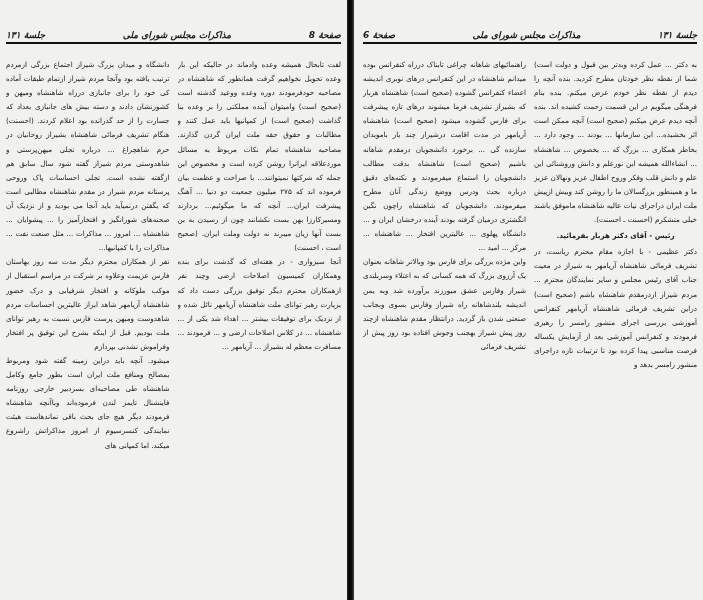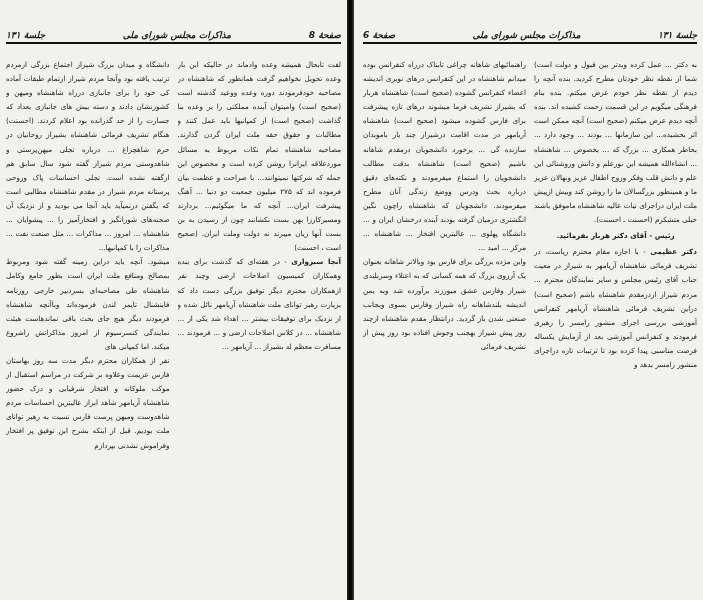--- a/index.html
+++ b/index.html
@@ -36,21 +36,21 @@
   }
   .page.left .columns { left:6px; right:10px; }
   .page.right .columns { left:12px; right:6px; }
   .col {
     flex:1; direction:rtl; text-align:justify;
     font-size:7.2px; line-height:14.1px;
     overflow:hidden; color:#222;margin-top:12px;
   }
   .col p { margin:0; }
   .col .speaker-line { text-align:center; font-weight:bold; margin:2px 0; }
-  .col .speaker { font-weight:bold; }
+  .col .speaker { font-weight:normal; }
 </style>
 </head>
 <body>
 
 <div class="spread">
 
   <div class="page left">
     <div class="header">
       <span>صفحهٔ 8</span>
       <span>مذاکرات مجلس شورای ملی</span>
@@ -59,22 +59,22 @@
     <div class="columns">
       <div class="col">
         <p>لفت تابحال همیشه وعده وادماند در حالیکه این بار وعده تحویل نخواهیم گرفت همانطور که شاهنشاه در مصاحبه خودفرمودند دوره وعده ووعید گذشته است (صحیح است) وامیتوان آینده مملکتی را بر وعده بنا گذاشت (صحیح است) از کمپانیها باید عمل کنند و مطالبات و حقوق حقه ملت ایران گردن گذارند. مصاحبه شاهنشاه تمام نکات مربوط به مسائل موردعلاقه ایرانرا روشن کرده است و مخصوص این جمله که شرکتها نمیتوانند... با صراحت و عظمت بیان فرموده اند که ۲۷۵ میلیون جمعیت دو دنیا ... آهنگ پیشرفت ایران... آنچه که ما میگوئیم... بردارند ومسیرکارزا بهن بست نکشانند چون از رسیدن به بن بست آنها زیان میبرند نه دولت وملت ایران. (صحیح است ، احسنت)</p>
         <p>
           <span class="speaker">آنجا سبزواری</span>
           <span>- در هفته‌ای که گذشت برای بنده وهمکاران کمیسیون اصلاحات ارضی وچند نفر ازهمکاران محترم دیگر توفیق بزرگی دست داد که بزیارت رهبر توانای ملت شاهنشاه آریامهر نائل شده و از نزدیک برای توفیقات بیشتر ... اهداء شد یکی از ... شاهنشاه ... در کلاس اصلاحات ارضی و ... فرمودند ... مسافرت معظم له بشیراز ... آریامهر ...</span>
         </p>
       </div>
       <div class="col">
         <p>دانشگاه و میدان بزرگ شیراز اجتماع بزرگی ازمردم ترتیب یافته بود وآنجا مردم شیراز ازتمام طبقات آماده کی خود را برای جانبازی درراه شاهنشاه ومیهن و کشورنشان دادند و دسته بیش های جانبازی بعداد که جسارت را از حد گذرانده بود اعلام کردند. (احسنت) هنگام تشریف فرمائی شاهنشاه بشیراز روحانیان در حرم شاهچراغ ... درباره تجلی میهن‌پرستی و شاهدوستی مردم شیراز گفته شود سال سابق هم ازگفته نشده است. تجلی احساسات پاک وروحی پرستانه مردم شیراز در مقدم شاهنشاه مطالبی است که بگفتن درنمیآید باید آنجا می بودید و از نزدیک آن صحنه‌های شورانگیز و افتخارآمیز را ... پیشوایان ... شاهنشاه ... امروز ... مذاکرات ... مثل صنعت نفت ... مذاکرات را با کمپانیها...</p>
+        <p>نفر از همکاران محترم دیگر مدت سه روز بهاستان فارس عزیمت وعلاوه بر شرکت در مراسم استقبال از موکب ملوکانه و افتخار شرفیابی و درک حضور شاهنشاه آریامهر شاهد ابراز عالیترین احساسات مردم شاهدوست ومیهن پرست فارس نسبت به رهبر توانای ملت بودیم. قبل از اینکه بشرح این توفیق پر افتخار وفراموش نشدنی بپردازم</p>
         <p>میشود. آنچه باید دراین زمینه گفته شود ومربوط بمصالح ومنافع ملت ایران است بطور جامع وکامل شاهنشاه طی مصاحبه‌ای بسردبیر خارجی روزنامه فاینشنال تایمز لندن فرموده‌اند وباآنچه شاهنشاه فرمودند دیگر هیچ جای بحث باقی نماندهاست هیئت نمایندگی کنسرسیوم از امروز مذاکراتش راشروع میکند. اما کمپانی های</p>
-        <p>نفر از همکاران محترم دیگر مدت سه روز بهاستان فارس عزیمت وعلاوه بر شرکت در مراسم استقبال از موکب ملوکانه و افتخار شرفیابی و درک حضور شاهنشاه آریامهر شاهد ابراز عالیترین احساسات مردم شاهدوست ومیهن پرست فارس نسبت به رهبر توانای ملت بودیم. قبل از اینکه بشرح این توفیق پر افتخار وفراموش نشدنی بپردازم</p>
       </div>
     </div>
   </div>
 
   <div class="page right">
     <div class="header">
       <span>جلسهٔ ۱۳۱</span>
       <span>مذاکرات مجلس شورای ملی</span>
       <span>صفحهٔ 6</span>
     </div>

